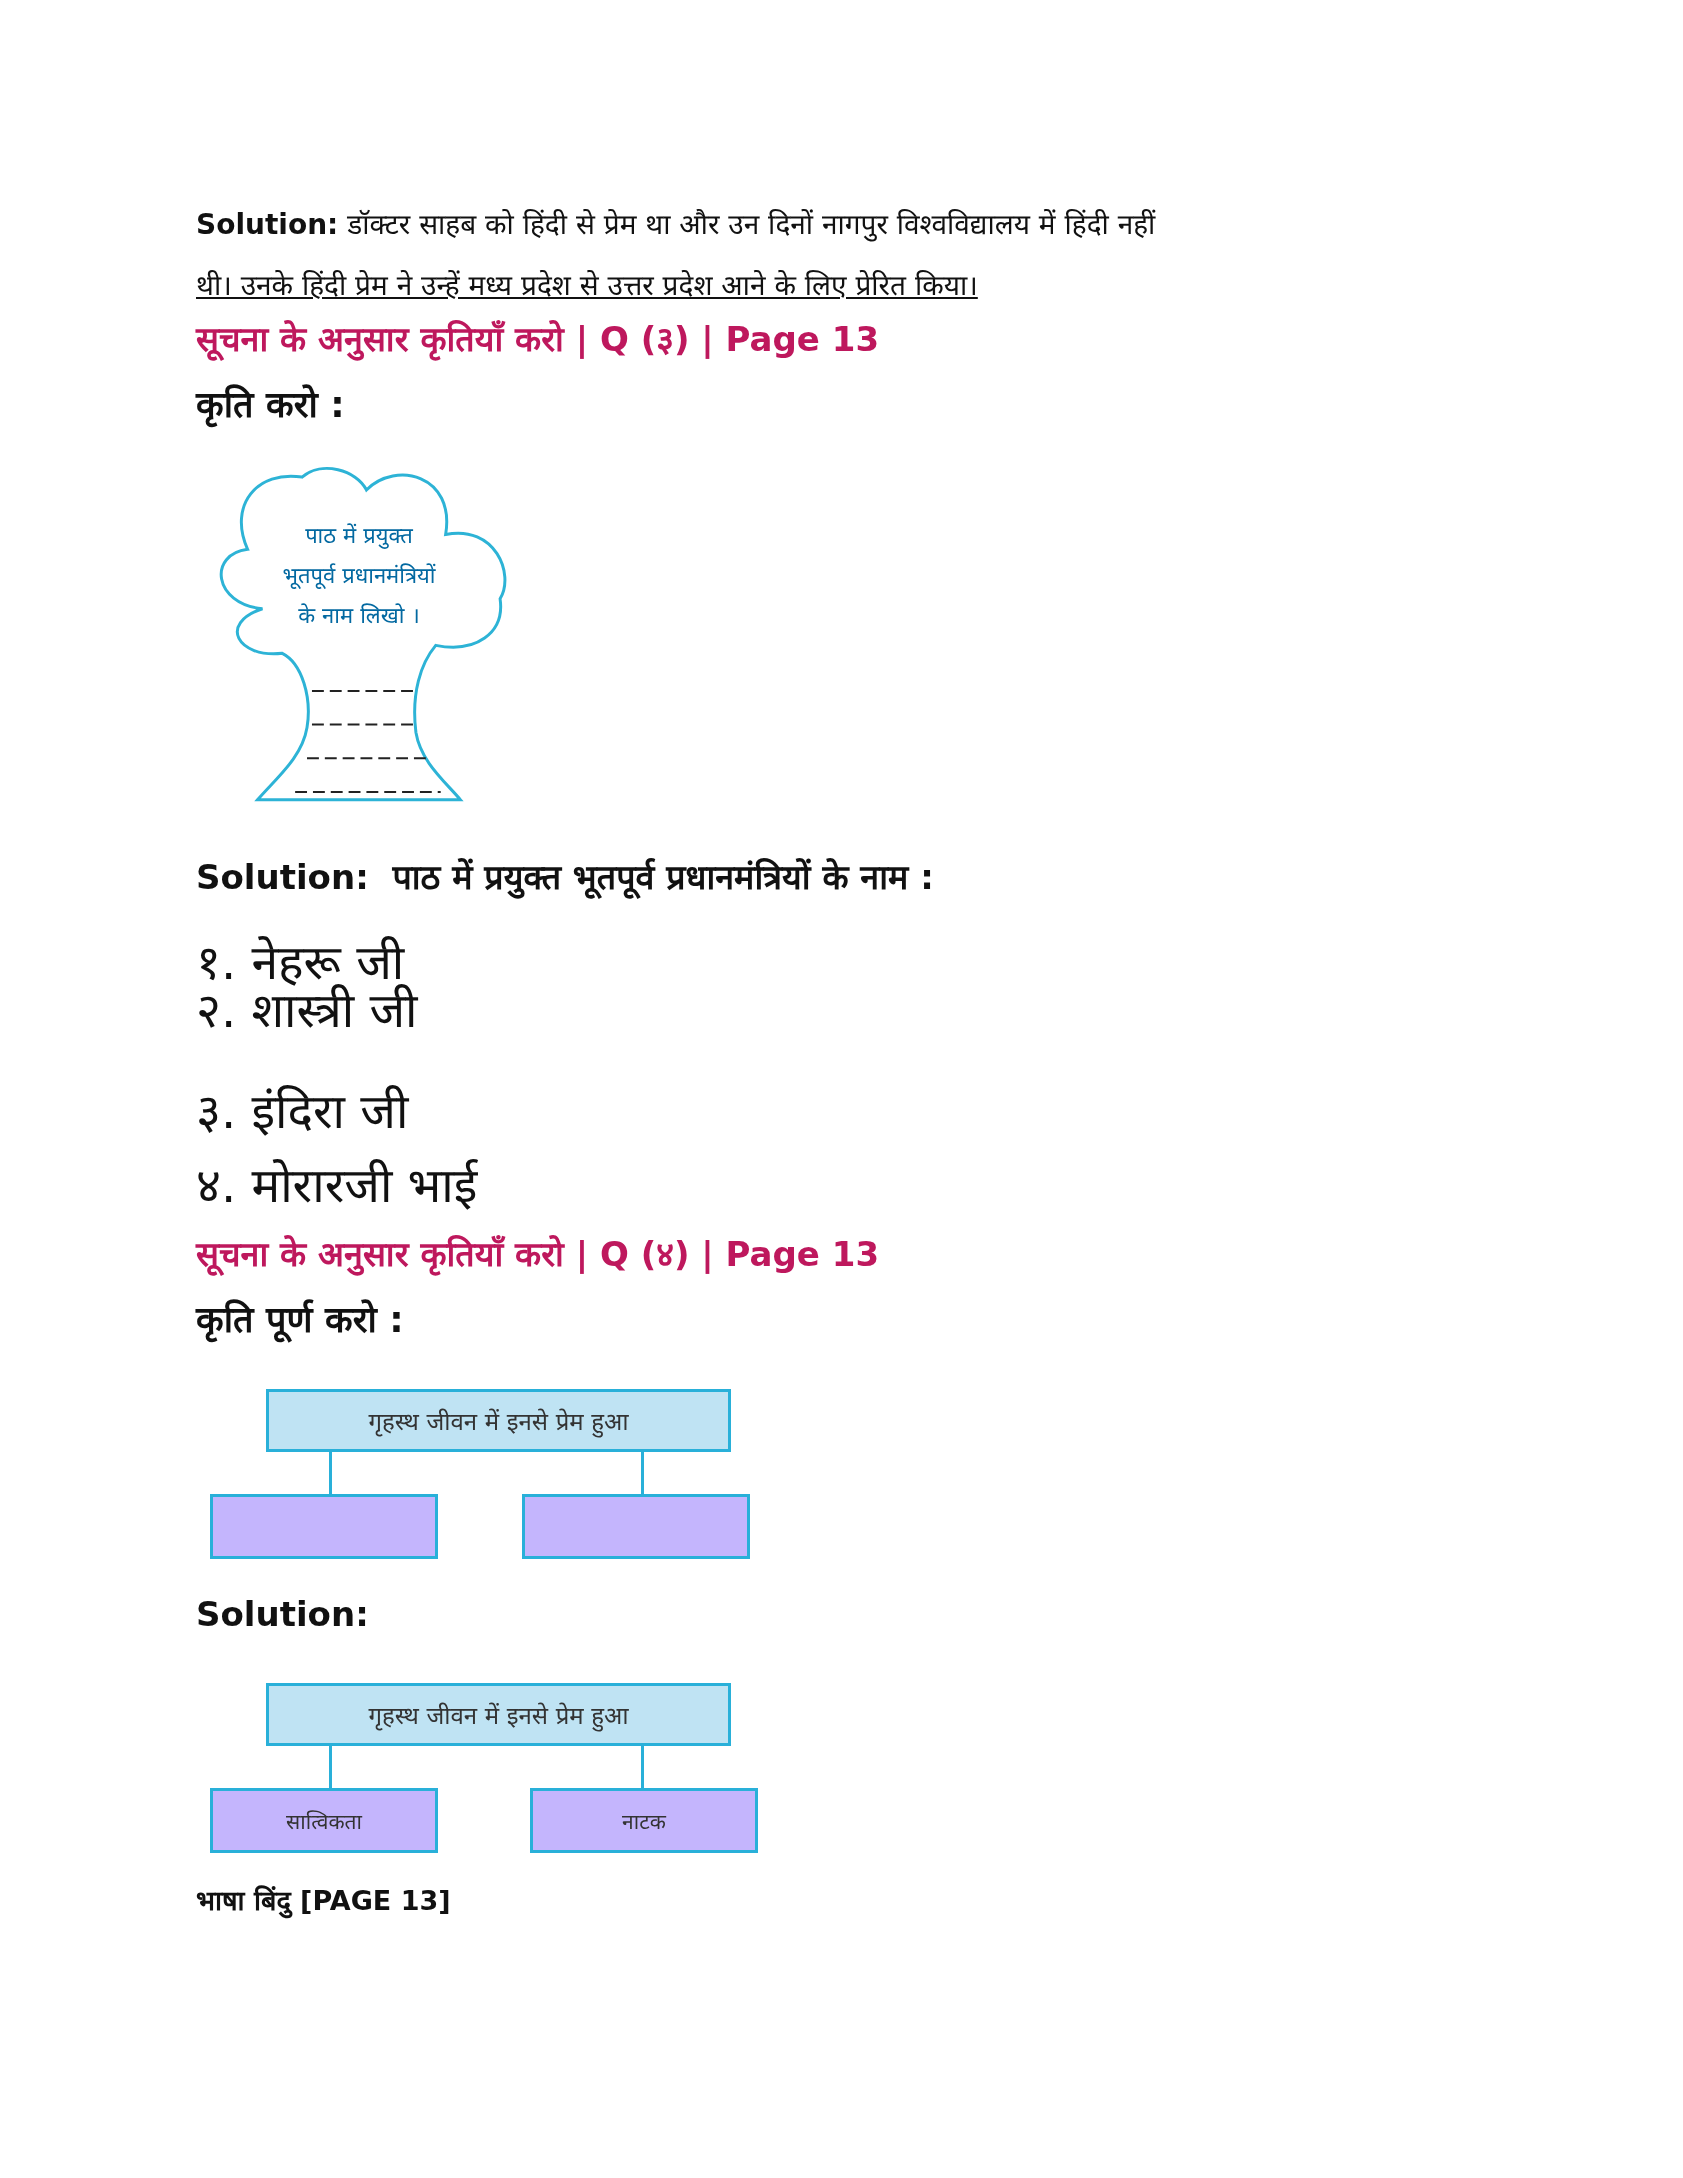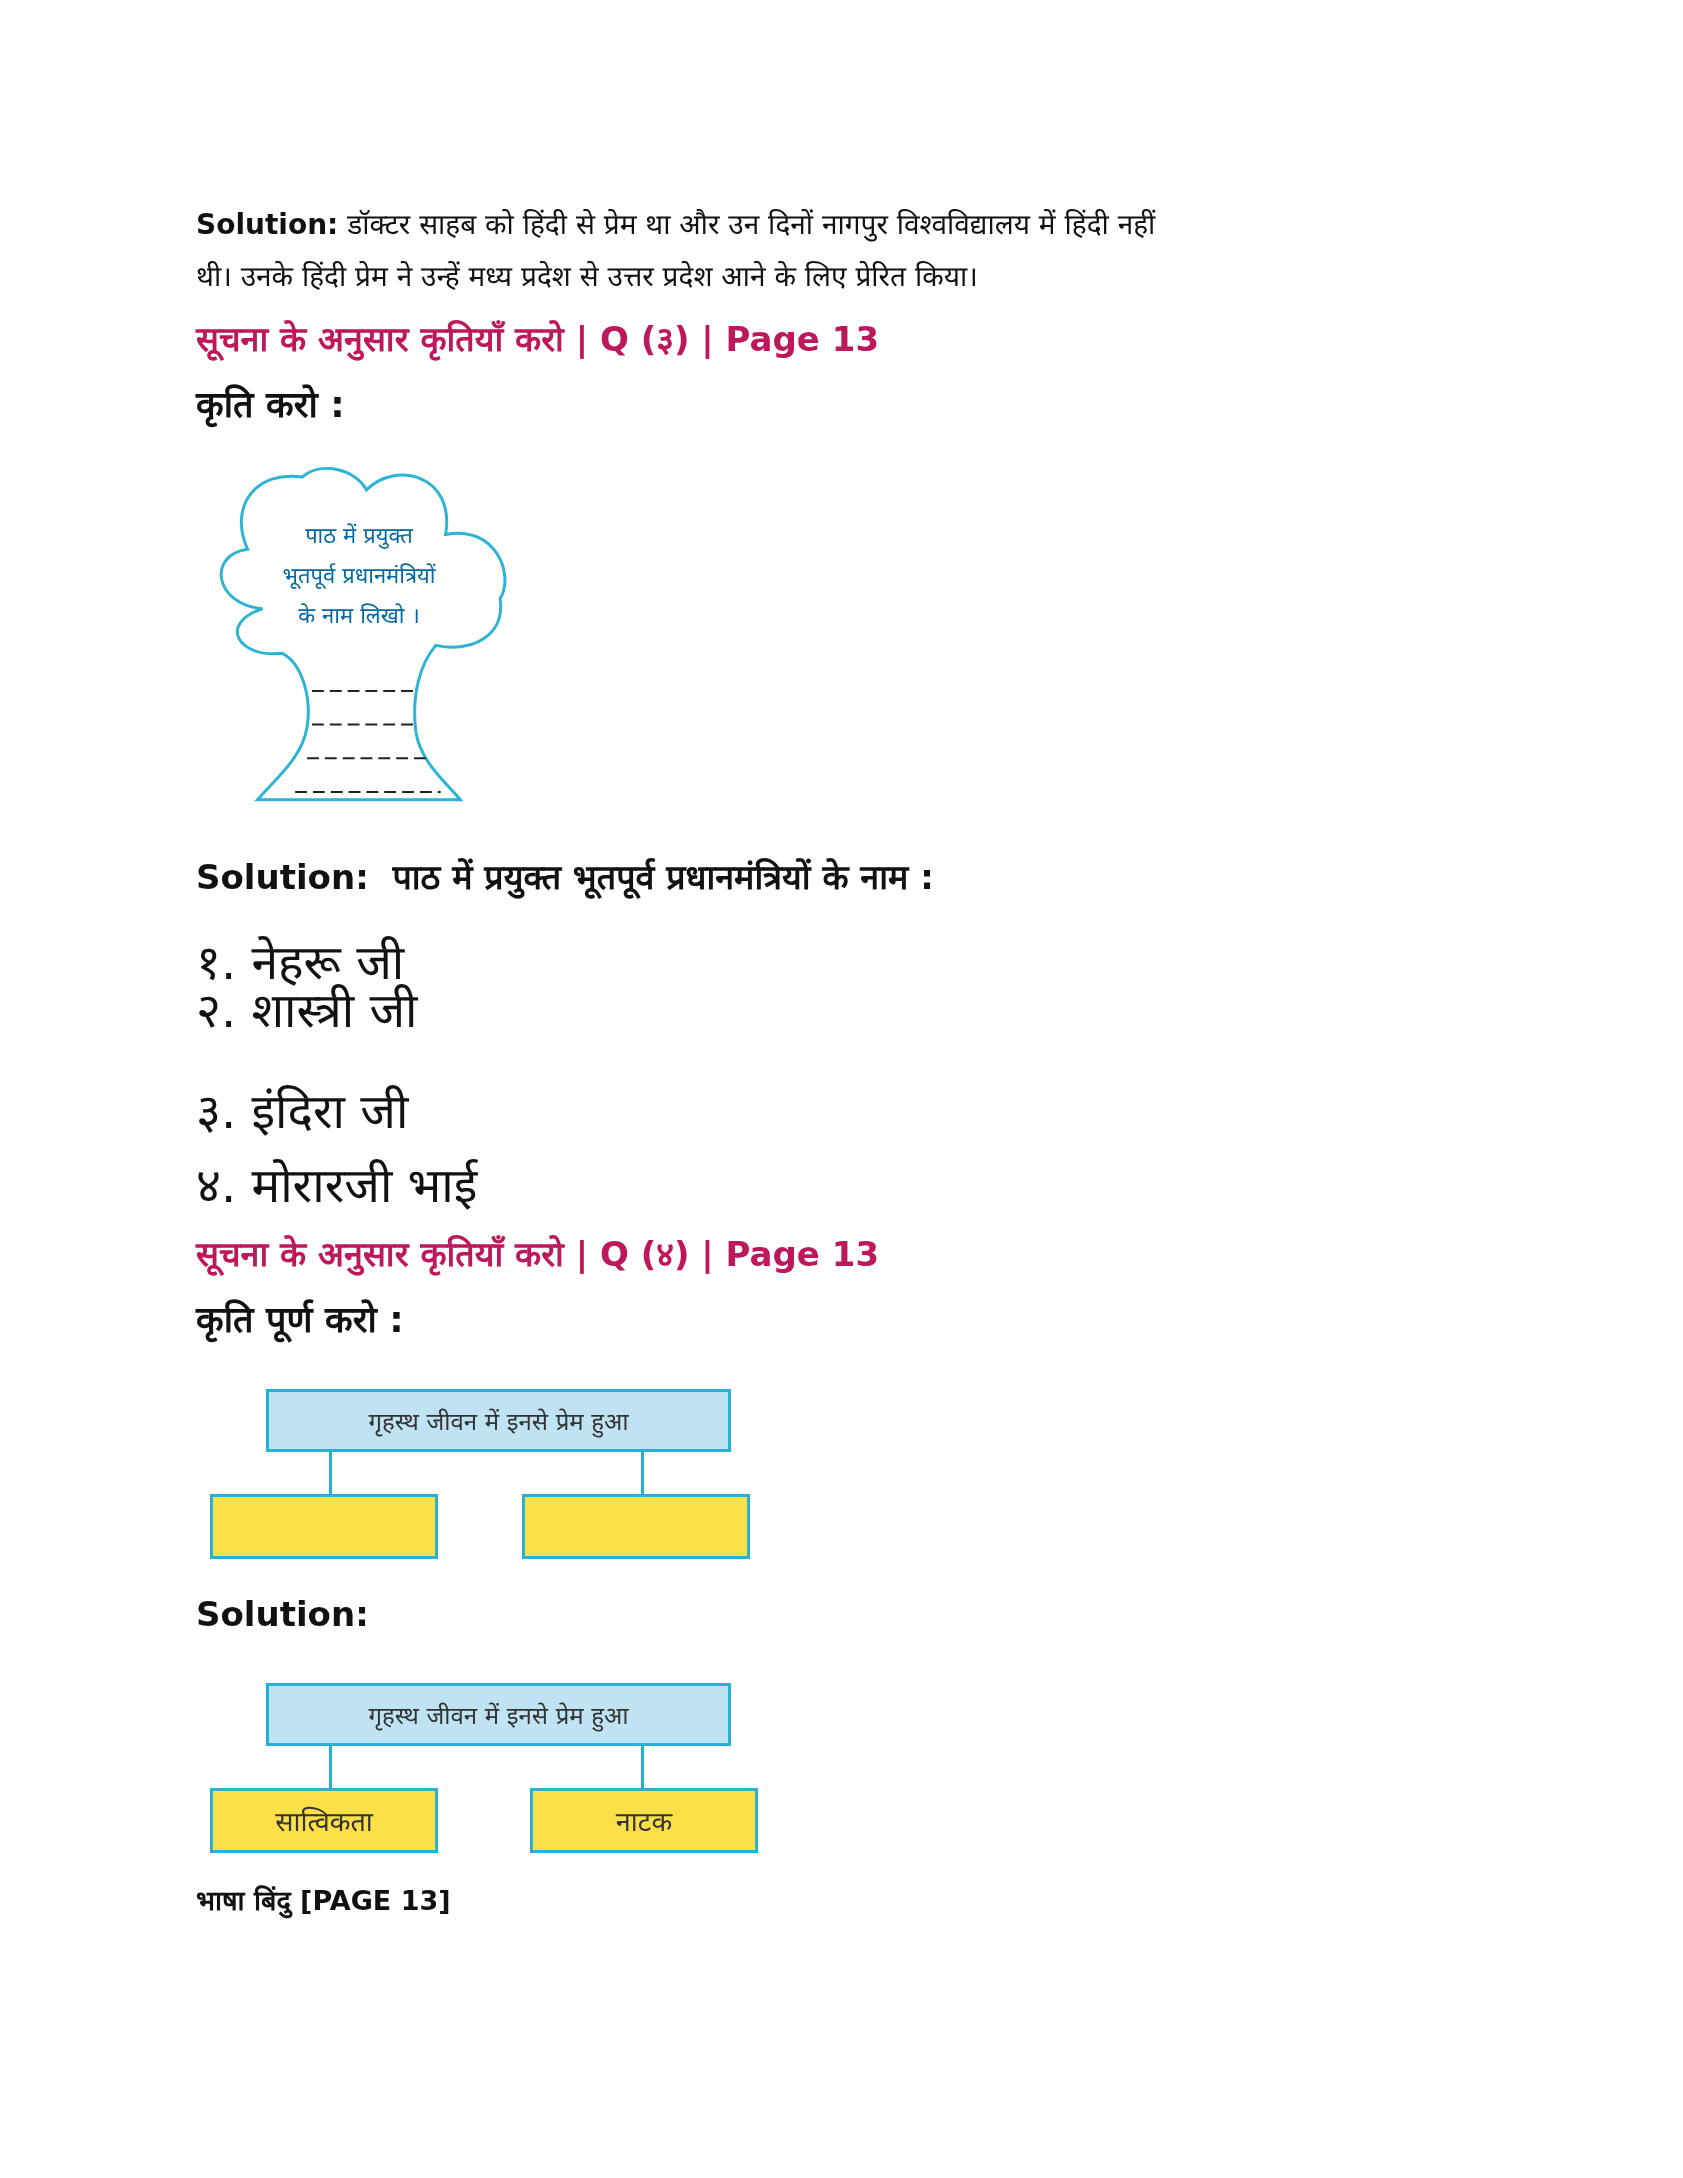--- a/index.html
+++ b/index.html
@@ -8,30 +8,30 @@
   .para{font-size:28px;line-height:53px;}
   .bold{font-weight:bold;}
   .green{color:#be185d;font-weight:bold;font-size:34px;text-align:center;}
   .heading{font-weight:bold;font-size:36px;}
   .list-item{font-size:48px;}
   .cloud{position:absolute;left:208px;top:465px;width:302px;height:337px;}
   .cloud-text{position:absolute;left:0;top:51px;width:302px;text-align:center;font-family:"DejaVu Serif",serif;font-size:22px;line-height:40px;color:#0369a1;}
   .diagram{position:absolute;left:208px;width:545px;height:178px;}
   .d-top{position:absolute;left:58px;top:0;width:465px;height:63px;background:#bfe3f3;border:3px solid #29b0d9;box-sizing:border-box;display:flex;align-items:center;justify-content:center;font-family:"DejaVu Serif",serif;font-size:24px;color:#333;}
   .d-line{position:absolute;width:3px;background:#29b0d9;top:63px;height:42px;}
-  .d-child{position:absolute;top:105px;width:228px;height:65px;border:3px solid #29b0d9;box-sizing:border-box;background:#fde047;display:flex;align-items:center;justify-content:center;font-family:"DejaVu Serif",serif;font-size:27px;color:#333;}
+  .d-child{position:absolute;top:105px;width:228px;height:65px;border:3px solid #29b0d9;box-sizing:border-box;background:#c4b5fd;display:flex;align-items:center;justify-content:center;font-family:"DejaVu Serif",serif;font-size:21px;color:#333;}
 </style>
 </head>
 <body>
 
 <div class="abs para" style="top:198px;">
   <span class="bold">Solution:</span>
   <span>डॉक्टर साहब को हिंदी से प्रेम था और उन दिनों नागपुर विश्वविद्यालय में हिंदी नहीं</span>
 </div>
-<div class="abs para" style="top:250px;">थी। उनके हिंदी प्रेम ने उन्हें मध्य प्रदेश से उत्तर प्रदेश आने के लिए प्रेरित किया।</div>
+<div class="abs para" style="top:259px;text-decoration:underline;">थी। उनके हिंदी प्रेम ने उन्हें मध्य प्रदेश से उत्तर प्रदेश आने के लिए प्रेरित किया।</div>
 
 <div class="abs green" style="top:315px;">सूचना के अनुसार कृतियाँ करो | Q (३) | Page 13</div>
 <div class="abs heading" style="top:379px;">कृति करो :</div>
 
 <div class="cloud">
   <svg width="302" height="337" viewBox="0 0 305 340">
     <path d="M 55 145
              C 5 140, 0 90, 40 85
              C 20 40, 50 5, 95 12
              C 115 -5, 150 5, 160 25

